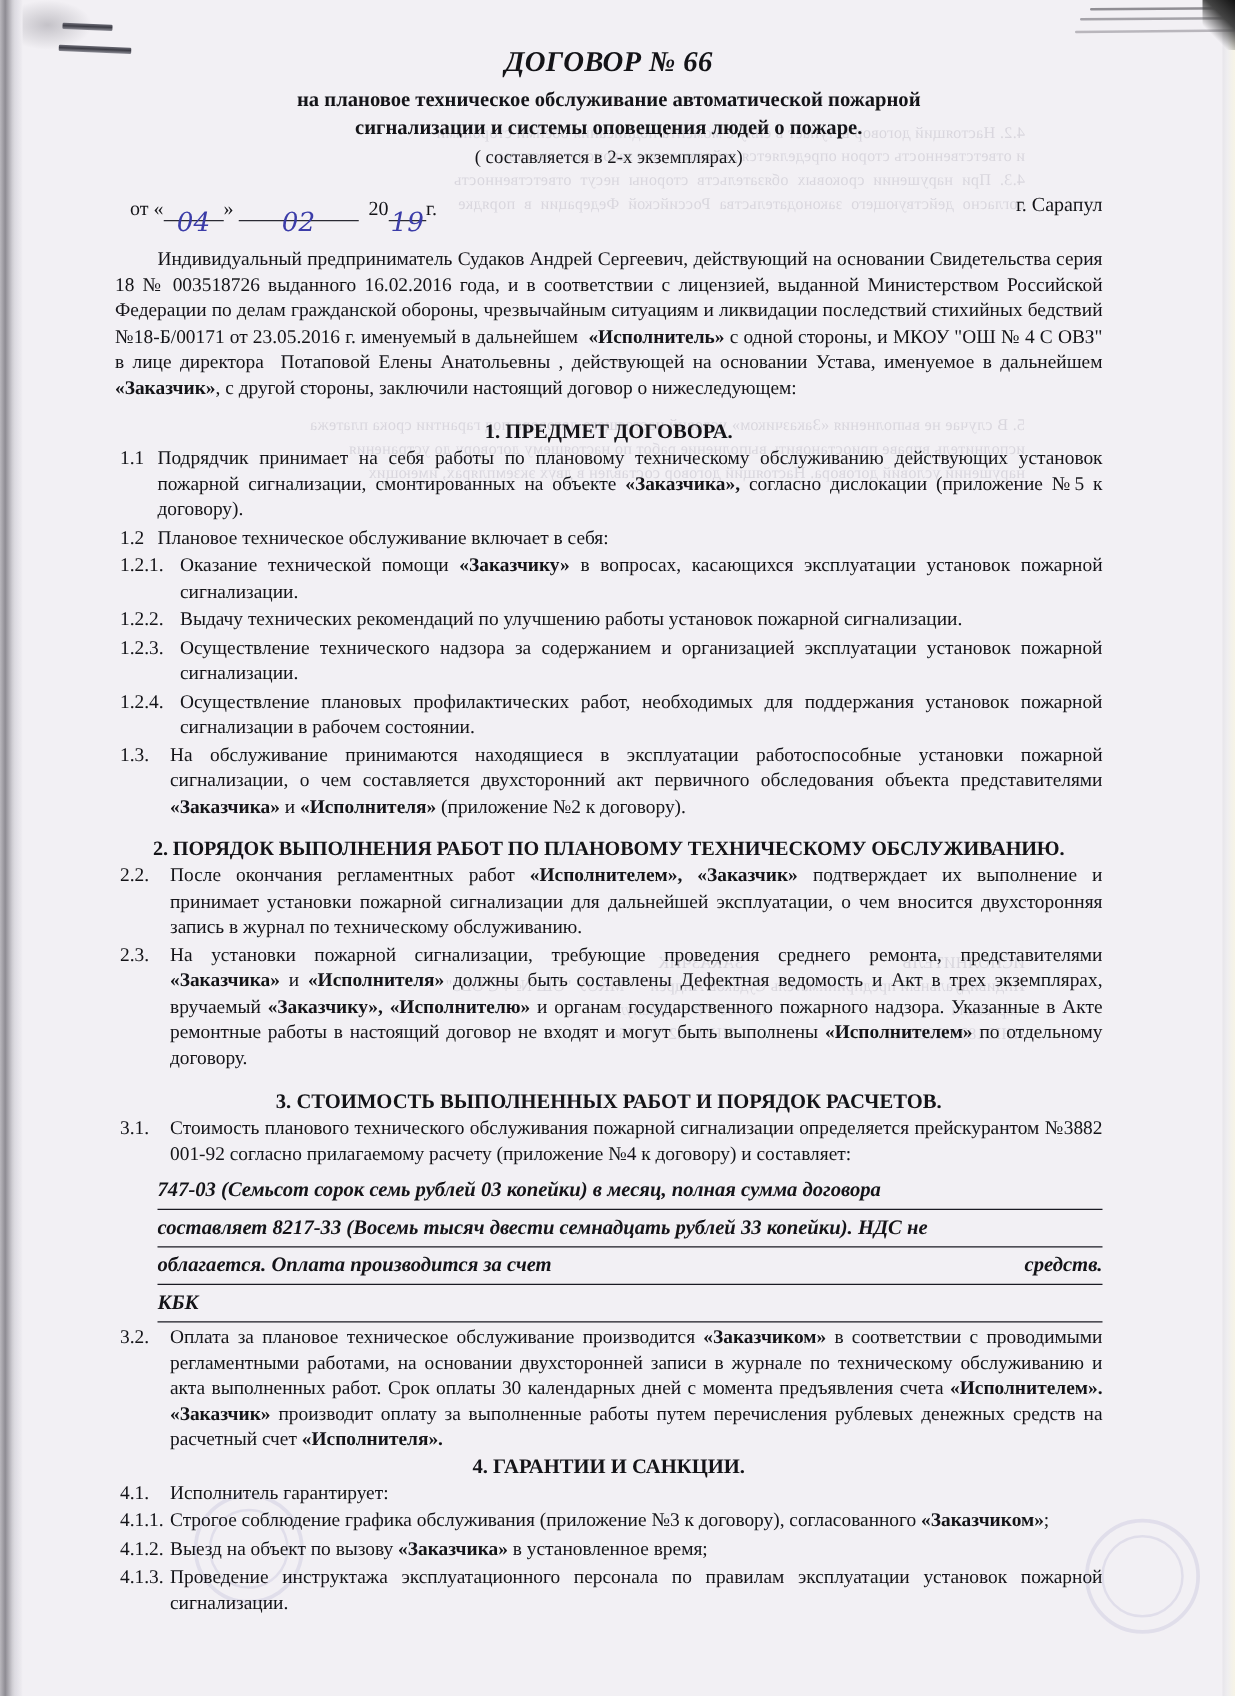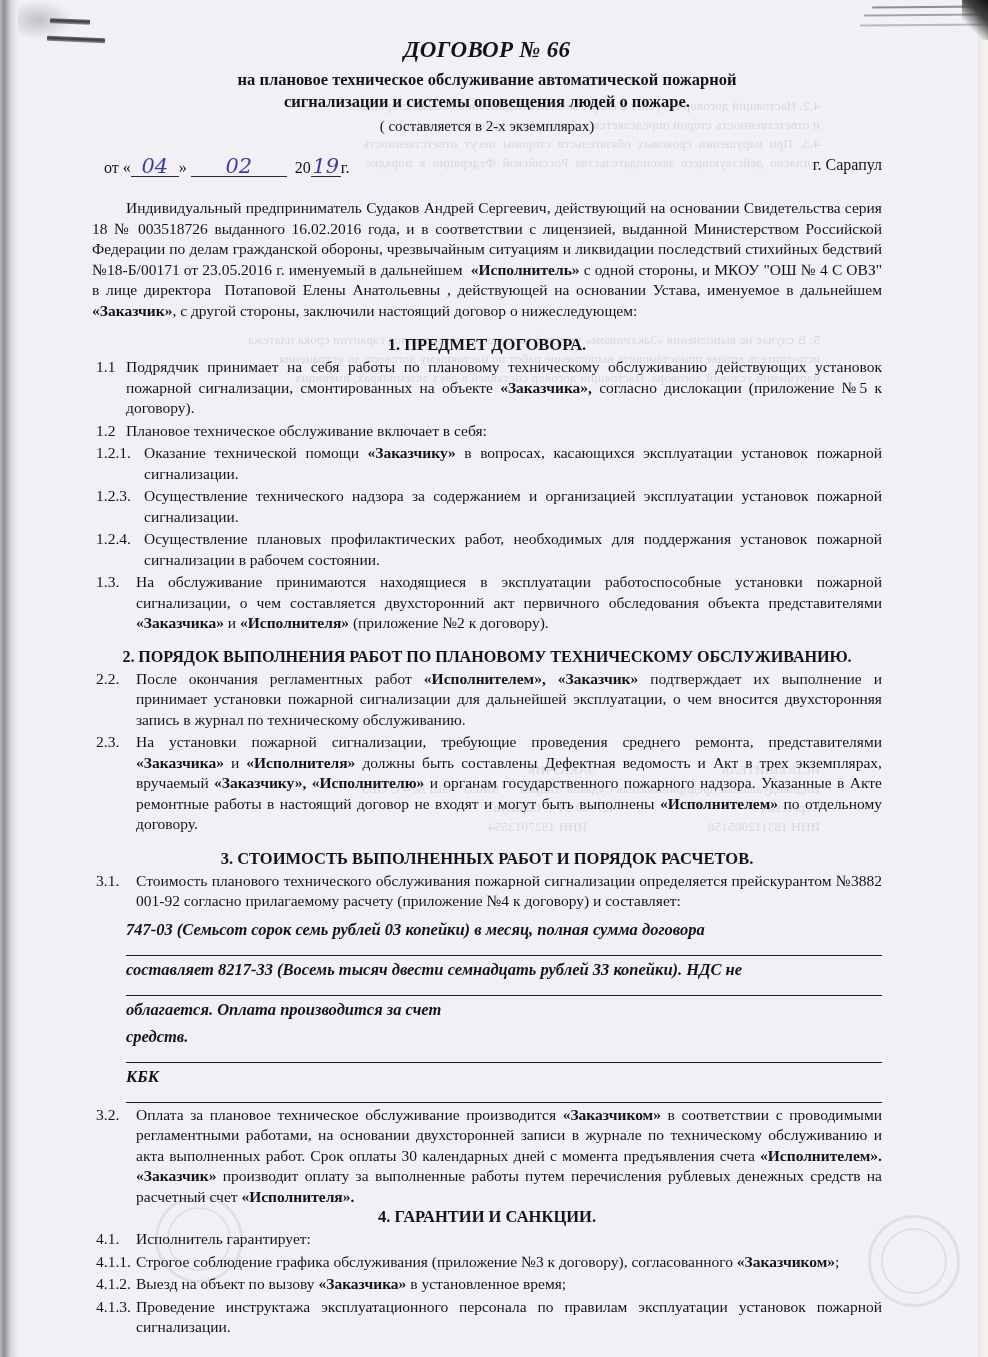--- a/index.html
+++ b/index.html
@@ -104,21 +104,21 @@
   }
   .dateline{
     position:relative;margin-top:17px;height:30px;font-size:16px;
   }
   .dateline .left{position:absolute;left:12px;top:0;white-space:nowrap;}
   .dateline .city{position:absolute;right:0;top:4px;font-size:16px;}
   .hw{
     font-family:"DejaVu Serif",serif;
     font-style:italic;color:#3b3ca8;font-size:21px;
     display:inline-block;text-align:right;
-    position:relative;top:2px;
+    position:relative;top:14px;
   }
   .ul-blank{
     display:inline-block;border-bottom:1px solid #2a2a33;
     text-align:center;vertical-align:bottom;
   }
   p.body{
     font-size:15.5px;line-height:20.5px;text-align:justify;margin:0;
   }
   p.indent{text-indent:34px;margin-top:16px;}
   .h-center{
@@ -136,23 +136,23 @@
   li.lv2 .num{position:absolute;left:4px;top:0;}
   li.lv3{padding-left:44px;}
   li.lv3 .num{position:absolute;left:4px;top:0;}
   b{font-weight:bold;}
   .hand-block{
     margin-top:4px;padding-left:34px;
   }
   .hand-block .hl{
     font-weight:bold;font-style:italic;font-size:16.5px;
     line-height:27px;border-bottom:1.6px solid #1a1a22;
-    display:block;padding-bottom:12px;white-space:nowrap;overflow:hidden;
-  }
-  .hand-block .hl.spread{display:flex;justify-content:space-between;flex-direction:column;}
+    display:block;padding-bottom:2px;white-space:nowrap;overflow:hidden;
+  }
+  .hand-block .hl.spread{display:flex;justify-content:space-between;}
   .hand-block .hl.short{display:block;}
   .sect3-lead{margin-top:2px;}
   .tight{margin-top:1px;}
 </style>
 </head>
 <body>
 
 <div id="page">
 
   <div class="smudge"></div>
@@ -198,20 +198,21 @@
       <span class="city">г. Сарапул</span>
     </div>
 
     <p class="body indent">Индивидуальный предприниматель Судаков Андрей Сергеевич, действующий на основании Свидетельства серия 18 № 003518726 выданного 16.02.2016 года, и в соответствии с лицензией, выданной Министерством Российской Федерации по делам гражданской обороны, чрезвычайным ситуациям и ликвидации последствий стихийных бедствий №18-Б/00171 от 23.05.2016 г. именуемый в дальнейшем&nbsp; <b>«Исполнитель»</b> с одной стороны, и МКОУ "ОШ № 4 С ОВЗ" в лице директора&nbsp; Потаповой Елены Анатольевны , действующей на основании Устава, именуемое в дальнейшем <b>«Заказчик»</b>, с другой стороны, заключили настоящий договор о нижеследующем:</p>
 
     <div class="h-center">1.    ПРЕДМЕТ ДОГОВОРА.</div>
     <ul class="clause">
       <li class="lv1"><span class="num">1.1</span>Подрядчик принимает на себя работы по плановому техническому обслуживанию действующих установок пожарной сигнализации, смонтированных на объекте <b>«Заказчика»,</b> согласно дислокации (приложение №5 к договору).</li>
       <li class="lv1"><span class="num">1.2</span><span>Плановое техническое обслуживание включает в себя:</span></li>
       <li class="lv2"><span class="num">1.2.1.</span>Оказание технической помощи <b>«Заказчику»</b> в вопросах, касающихся эксплуатации установок пожарной сигнализации.</li>
+      <li class="lv2"><span class="num">1.2.2.</span><span>Выдачу технических рекомендаций по улучшению работы установок пожарной сигнализации.</span></li>
       <li class="lv2"><span class="num">1.2.3.</span><span>Осуществление технического надзора за содержанием и организацией эксплуатации установок пожарной сигнализации.</span></li>
       <li class="lv2"><span class="num">1.2.4.</span><span>Осуществление плановых профилактических работ, необходимых для поддержания установок пожарной сигнализации в рабочем состоянии.</span></li>
       <li class="lv3"><span class="num">1.3.</span>На обслуживание принимаются находящиеся в эксплуатации работоспособные установки пожарной сигнализации, о чем составляется двухсторонний акт первичного обследования объекта представителями <b>«Заказчика»</b> и <b>«Исполнителя»</b> (приложение №2 к договору).</li>
     </ul>
 
     <div class="h-center wide">2. ПОРЯДОК ВЫПОЛНЕНИЯ РАБОТ ПО ПЛАНОВОМУ ТЕХНИЧЕСКОМУ ОБСЛУЖИВАНИЮ.</div>
     <ul class="clause">
       <li class="lv3"><span class="num">2.2.</span>После окончания регламентных работ <b>«Исполнителем», «Заказчик»</b> подтверждает их выполнение и принимает установки пожарной сигнализации для дальнейшей эксплуатации, о чем вносится двухсторонняя запись в журнал по техническому обслуживанию.</li>
       <li class="lv3"><span class="num">2.3.</span>На установки пожарной сигнализации, требующие проведения среднего ремонта, представителями <b>«Заказчика»</b> и <b>«Исполнителя»</b> должны быть составлены Дефектная ведомость и Акт в трех экземплярах, вручаемый <b>«Заказчику», «Исполнителю»</b> и органам государственного пожарного надзора. Указанные в Акте ремонтные работы в настоящий договор не входят и могут быть выполнены <b>«Исполнителем»</b> по отдельному договору.</li>
     </ul>

